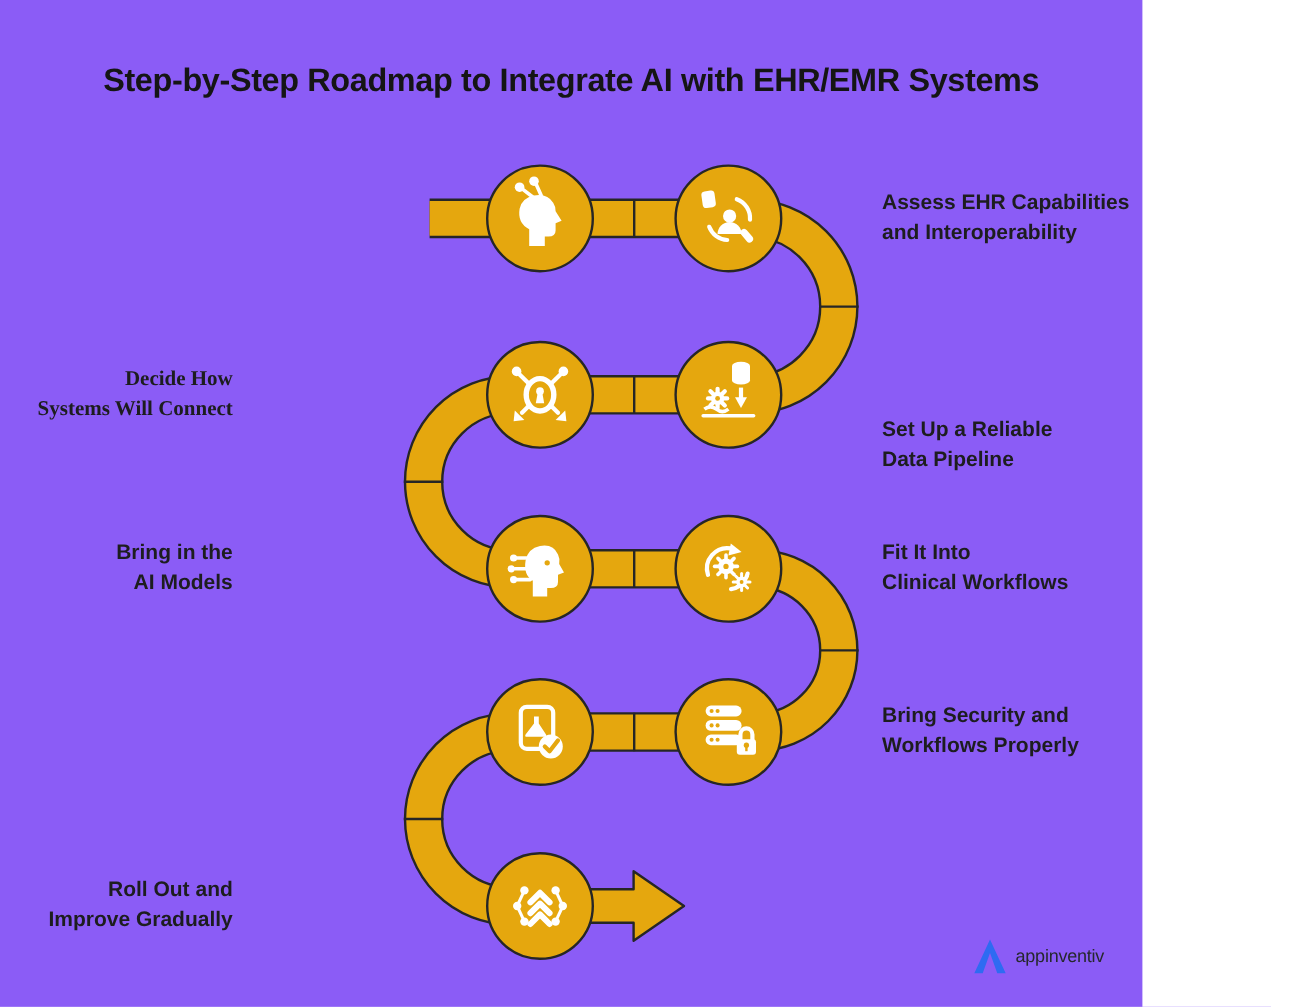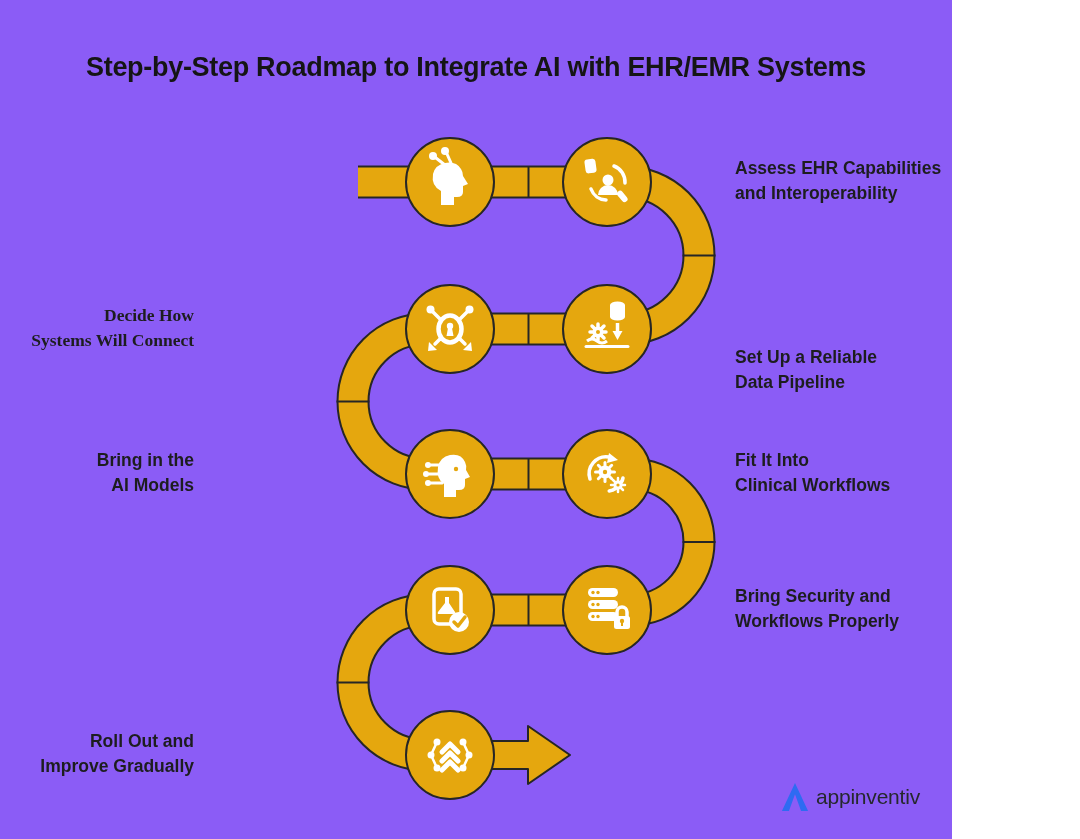--- a/index.html
+++ b/index.html
@@ -5,21 +5,21 @@
   html,body{margin:0;padding:0;}
   body{width:1080px;height:839px;overflow:hidden;font-family:"Liberation Sans",sans-serif;}
   .canvas{position:relative;width:952px;height:839px;background:#8b5cf6;}
   .title{position:absolute;left:0;right:0;top:52px;text-align:center;
          font-size:27px;font-weight:700;letter-spacing:-0.3px;color:#151515;}
   .roadmap-svg{position:absolute;left:0;top:0;}
   .step-label{position:absolute;font-size:17.5px;font-weight:700;color:#1d1d1f;line-height:24.5px;}
   .step-label.left{right:758px;text-align:right;width:260px;}
   .step-label.right{left:735px;text-align:left;width:300px;}
   .logo{position:absolute;top:781px;right:32px;display:flex;align-items:center;gap:7px;}
-  .logo-text{font-size:21px;font-weight:500;color:#26282d;letter-spacing:-0.2px;}
+  .logo-text{font-size:15px;font-weight:500;color:#26282d;letter-spacing:-0.2px;}
 </style>
 </head>
 <body>
 
 <div class="canvas">
 
   <div class="title">Step-by-Step Roadmap to Integrate AI with EHR/EMR Systems</div>
 
   <svg class="roadmap-svg" width="1080" height="839" viewBox="0 0 1080 839">
 

